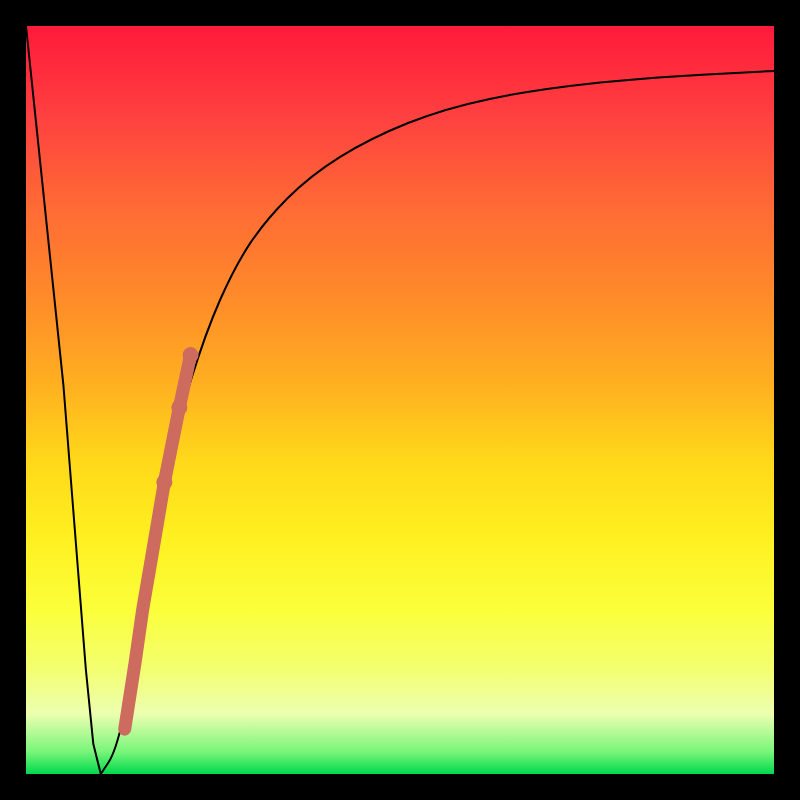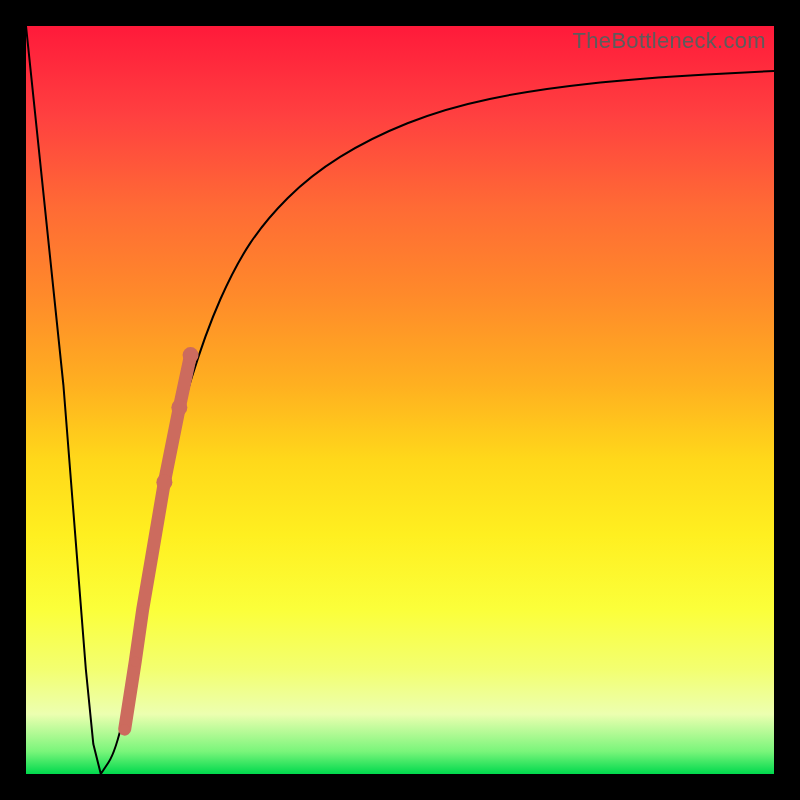--- a/index.html
+++ b/index.html
@@ -55,21 +55,20 @@
     width: 748px;
     height: 748px;
     overflow: visible;
   }
 </style>
 </head>
 <body>
 
 <div class="frame">
   <div class="plot-area">
-    <div class="watermark">TheBottleneck.com</div>
     <svg class="curve" viewBox="0 0 748 748" preserveAspectRatio="none">
       <path fill="none" stroke="#000" stroke-width="2" stroke-linejoin="round" d="M 0 0 L 37.4 359.03999999999996 L 59.84 643.28 L 67.32 718.08 L 74.8 748 Q 74.8 748 82.28 736.78 Q 89.75999999999999 725.56 97.24000000000001 691.9 Q 104.72000000000001 658.24 112.20000000000002 613.36 Q 119.68 568.48 127.16 523.6 Q 134.64 478.72 142.12 441.32 Q 149.6 403.91999999999996 164.56 355.29999999999995 Q 179.51999999999998 306.68 194.48000000000002 273.02 Q 209.44000000000003 239.35999999999996 224.40000000000003 216.92 Q 239.36 194.48000000000002 261.8 172.04000000000002 Q 284.24 149.60000000000002 314.16 130.90000000000003 Q 344.08000000000004 112.20000000000005 381.48 97.24000000000001 Q 418.88000000000005 82.27999999999997 463.76000000000005 72.92999999999995 Q 508.64000000000004 63.57999999999993 561 57.96999999999997 Q 613.36 52.360000000000014 680.6800000000001 48.620000000000005 T 748 44.879999999999995"></path>
       <g>
           <path d="M 98.736 703.12 L 109.208 635.8 L 116.688 583.44 L 125.664 531.08 L 138.38 456.28 L 153.34 381.48 L 164.56 329.11999999999995" stroke="#cc6b5e" stroke-width="13" stroke-linecap="round" fill="none"></path>
           <circle cx="98.736" cy="703.12" r="5" fill="#cc6b5e"></circle>
           <circle cx="109.208" cy="635.8" r="5" fill="#cc6b5e"></circle>
           <circle cx="116.688" cy="583.44" r="4" fill="#cc6b5e"></circle>
           <circle cx="125.664" cy="531.08" r="5" fill="#cc6b5e"></circle>
           <circle cx="138.38" cy="456.28" r="8" fill="#cc6b5e"></circle>
           <circle cx="153.34" cy="381.48" r="8" fill="#cc6b5e"></circle>

